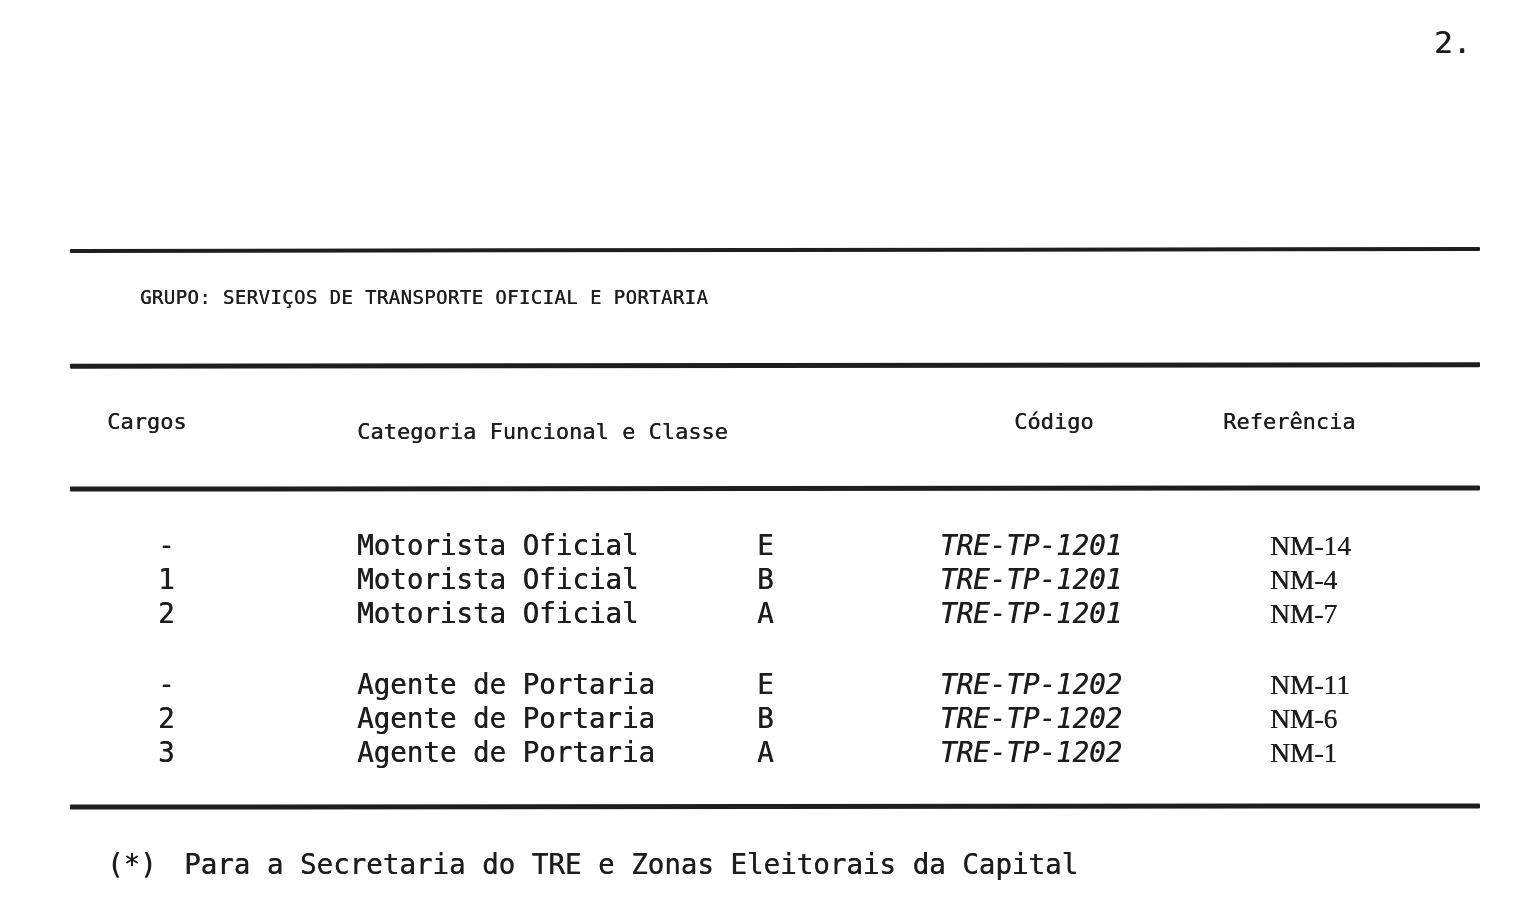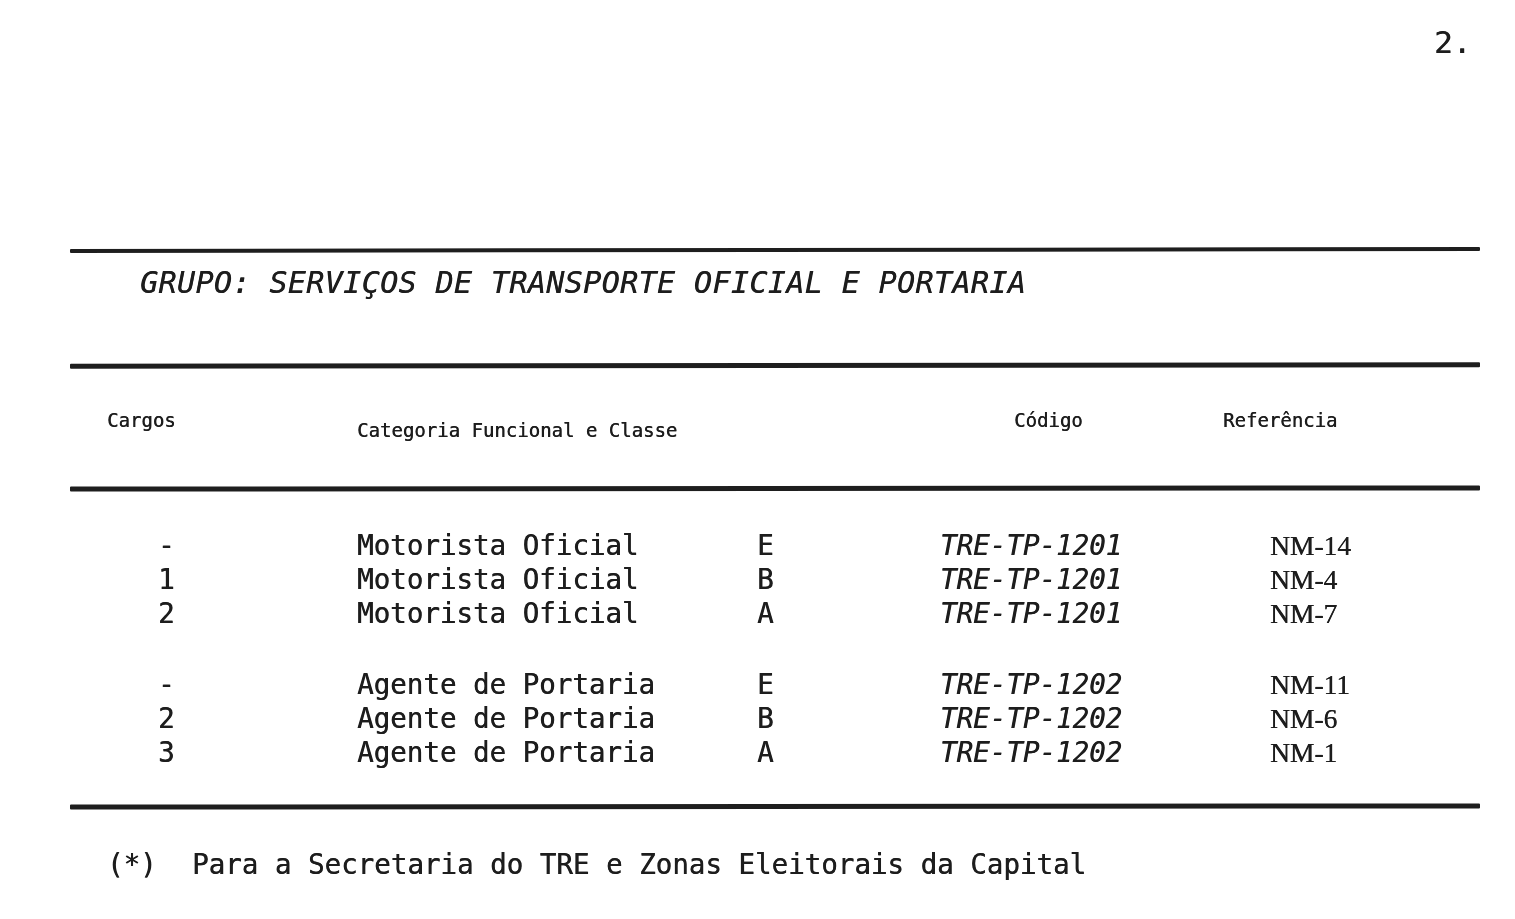--- a/index.html
+++ b/index.html
@@ -30,27 +30,26 @@
     height: 4px;
     background: #1e1e1e;
     border-radius: 1px;
   }
   .rule-1 { top: 248px; transform: rotate(-0.08deg); }
   .rule-2 { top: 363px; height: 5px; transform: rotate(-0.06deg); }
   .rule-3 { top: 486px; height: 5px; transform: rotate(-0.05deg); }
   .rule-4 { top: 804px; height: 5px; transform: rotate(-0.05deg); }
 
   .group-title {
-    left: 140px; top: 268px;
-    font-size: 30px;
+    left: 140px; top: 288px;
+    font-size: 19px;
     letter-spacing: 0.4px;
-    font-style: italic;
   }
 
-  .th { font-size: 19px; top: 411px; }
+  .th { font-size: 22px; top: 411px; }
   .th-cargos     { left: 107px; }
   .th-categoria  { left: 357px; margin-top: 10px; }
   .th-codigo     { left: 1014px; }
   .th-referencia { left: 1223px; }
 
   .cell { position: absolute; font-size: 27.5px; line-height: 1; white-space: pre; }
   .col-cargos     { left: 158px; }
   .col-categoria  { left: 357px; }
   .col-classe     { left: 757px; }
   .col-codigo     { left: 940px; font-style: italic; }
@@ -58,21 +57,21 @@
 
   
   .g1r1 .cell { top: 532px; }
   .g1r2 .cell { top: 566px; }
   .g1r3 .cell { top: 600px; }
   .g2r1 .cell { top: 671px; }
   .g2r2 .cell { top: 705px; }
   .g2r3 .cell { top: 739px; }
 
   .footnote-marker { left: 107px; top: 851px; font-size: 27.5px; }
-  .footnote-text   { left: 192px; top: 851px; font-size: 27.5px; }
+  .footnote-text   { left: 184px; top: 851px; font-size: 27.5px; }
 </style>
 </head>
 <body>
 
 <div class="page">
 
   <div class="abs page-number">2.</div>
 
   <div class="rule rule-1"></div>
 

